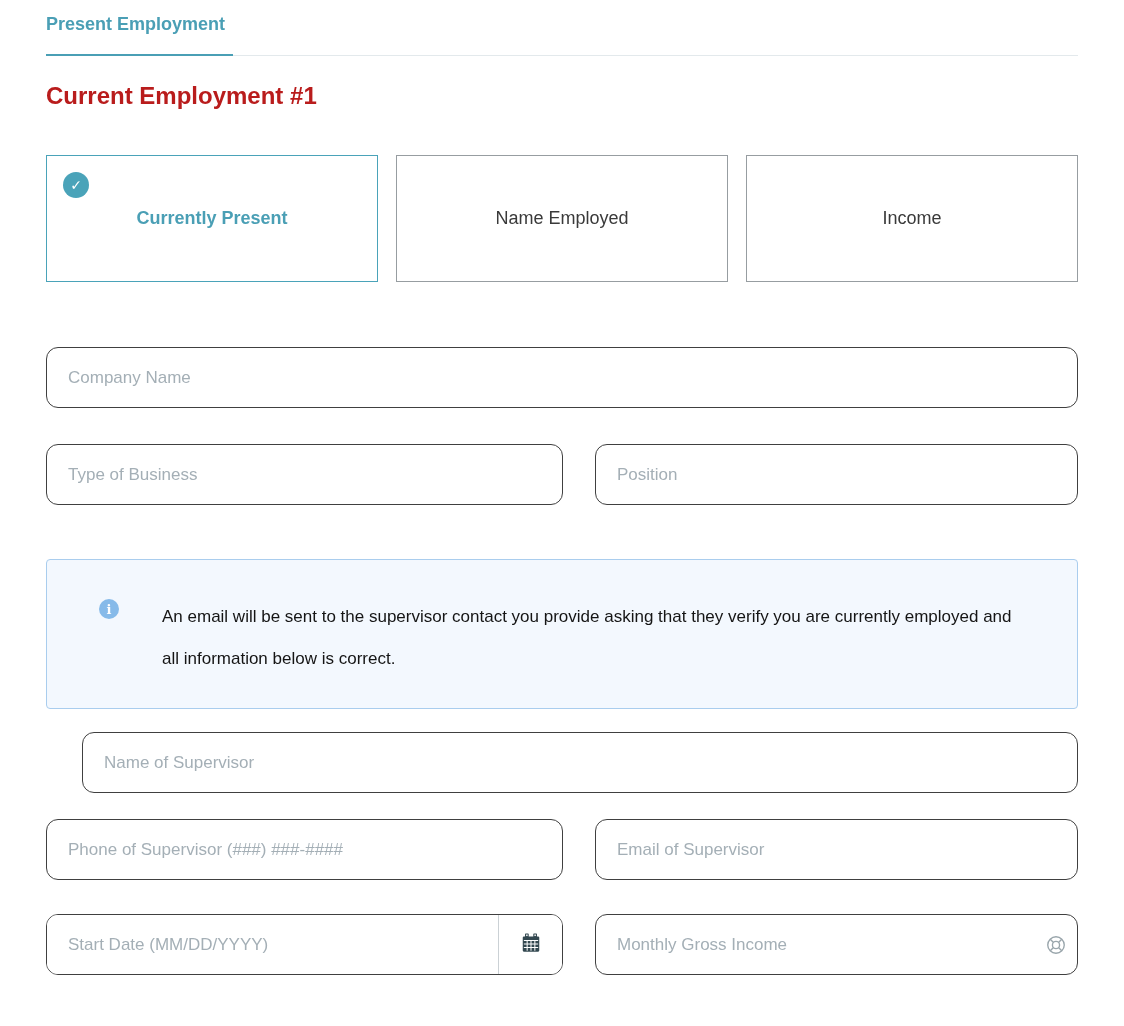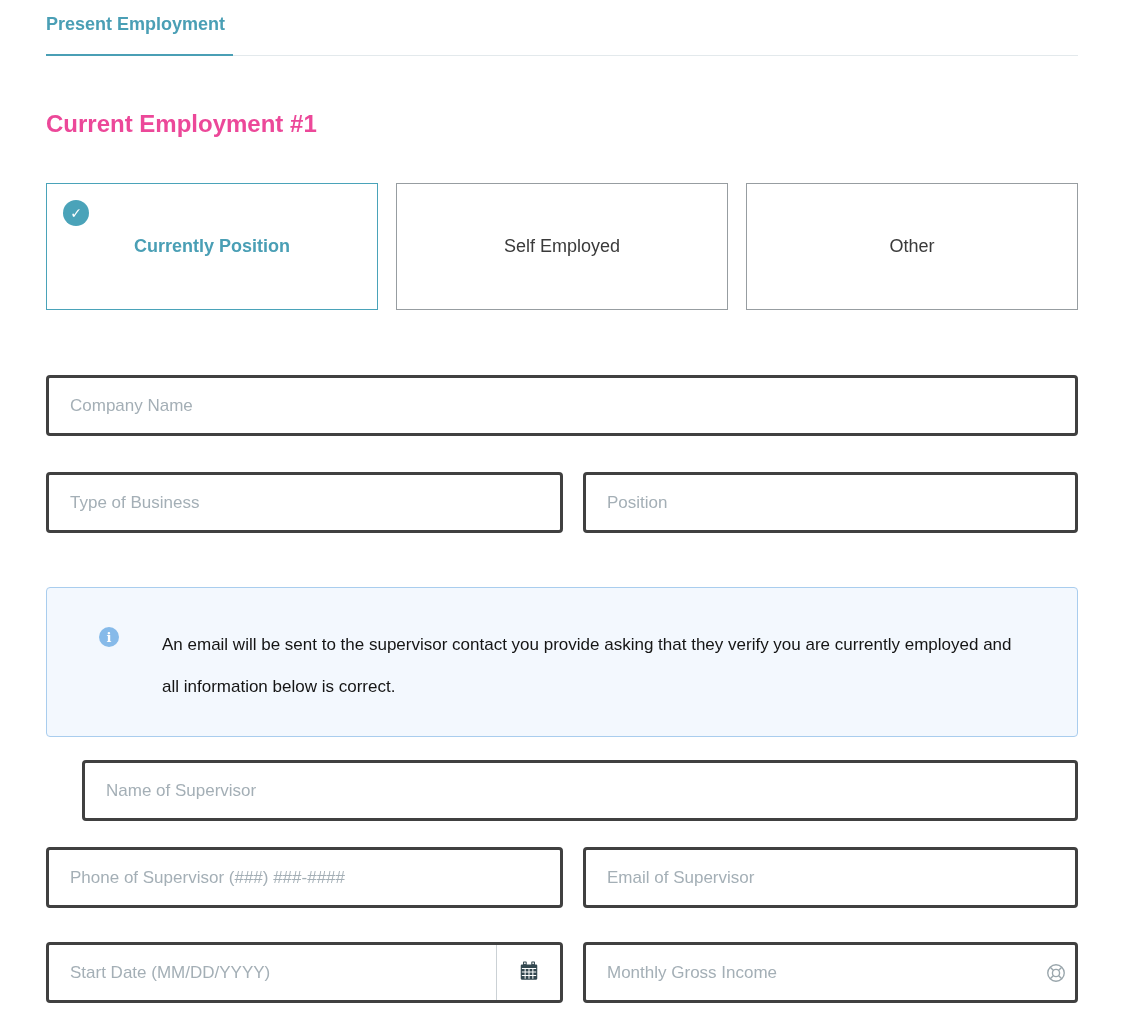--- a/index.html
+++ b/index.html
@@ -13,48 +13,48 @@
 
   
   .tabbar { padding-top:14px; border-bottom:1px solid #e3e9ec; }
   .tab {
     display:inline-block; font-size:18px; font-weight:700; color:#4a9fb5;
     padding-bottom:19px; border-bottom:2px solid #4a9fb5; margin-bottom:-1px;
     cursor:pointer; min-width:187px;
   }
 
   
-  .heading { margin-top:54px; font-size:24px; font-weight:700; color:#ec4899; }
+  .heading { margin-top:26px; font-size:24px; font-weight:700; color:#b91c1c; }
 
   
   .cards { margin-top:45px; display:flex; gap:18px; }
   .card {
     position:relative; flex:1; height:127px;
     border:1px solid #979da1; background:#fff;
     display:flex; align-items:center; justify-content:center;
     font-size:18px; color:#3a3a3a; cursor:pointer;
   }
   .card.selected { border:1px solid #4aa3b9; color:#4a9fb5; font-weight:700; }
   .card .check {
     position:absolute; top:16px; left:16px; width:26px; height:26px;
     border-radius:50%; background:#4aa3b9; color:#fff;
     display:flex; align-items:center; justify-content:center;
     font-size:14px; font-weight:700;
   }
 
   
   .input, .input-group {
-    border:3px solid #404040; border-radius:4px; background:#fff; height:61px;
+    border:1px solid #404040; border-radius:12px; background:#fff; height:61px;
   }
   .input {
     width:100%; padding:0 21px; font-size:17px; color:#3b3b3b; outline:none;
     font-family:"Liberation Sans","DejaVu Sans",sans-serif; display:block;
   }
   .input::placeholder { color:#a4afb6; opacity:1; }
-  .row { display:flex; gap:20px; }
+  .row { display:flex; gap:32px; }
   .col-left { width:517px; flex:none; }
   .col-right { flex:1; }
   .mt-company { margin-top:65px; }
   .mt-row2 { margin-top:36px; }
   .mt-supervisor { margin-top:23px;margin-left:36px; }
   .mt-phone { margin-top:26px; }
   .mt-start { margin-top:34px;justify-content:space-between; }
 
   
   .info-box {
@@ -95,27 +95,27 @@
 
   <div class="tabbar">
     <div class="tab">Present Employment</div>
   </div>
 
   <div class="heading">Current Employment #1</div>
 
   <div class="cards">
     <div class="card selected">
       <span class="check">✓</span>
-      <span>Currently Position</span>
+      <span>Currently Present</span>
     </div>
     <div class="card">
-      <span>Self Employed</span>
+      <span>Name Employed</span>
     </div>
     <div class="card">
-      <span>Other</span>
+      <span>Income</span>
     </div>
   </div>
 
   <div class="mt-company">
     <input class="input" type="text" placeholder="Company Name" style="">
   </div>
 
   <div class="row mt-row2">
     <div class="col-left">
       <input class="input" type="text" placeholder="Type of Business" style="">

